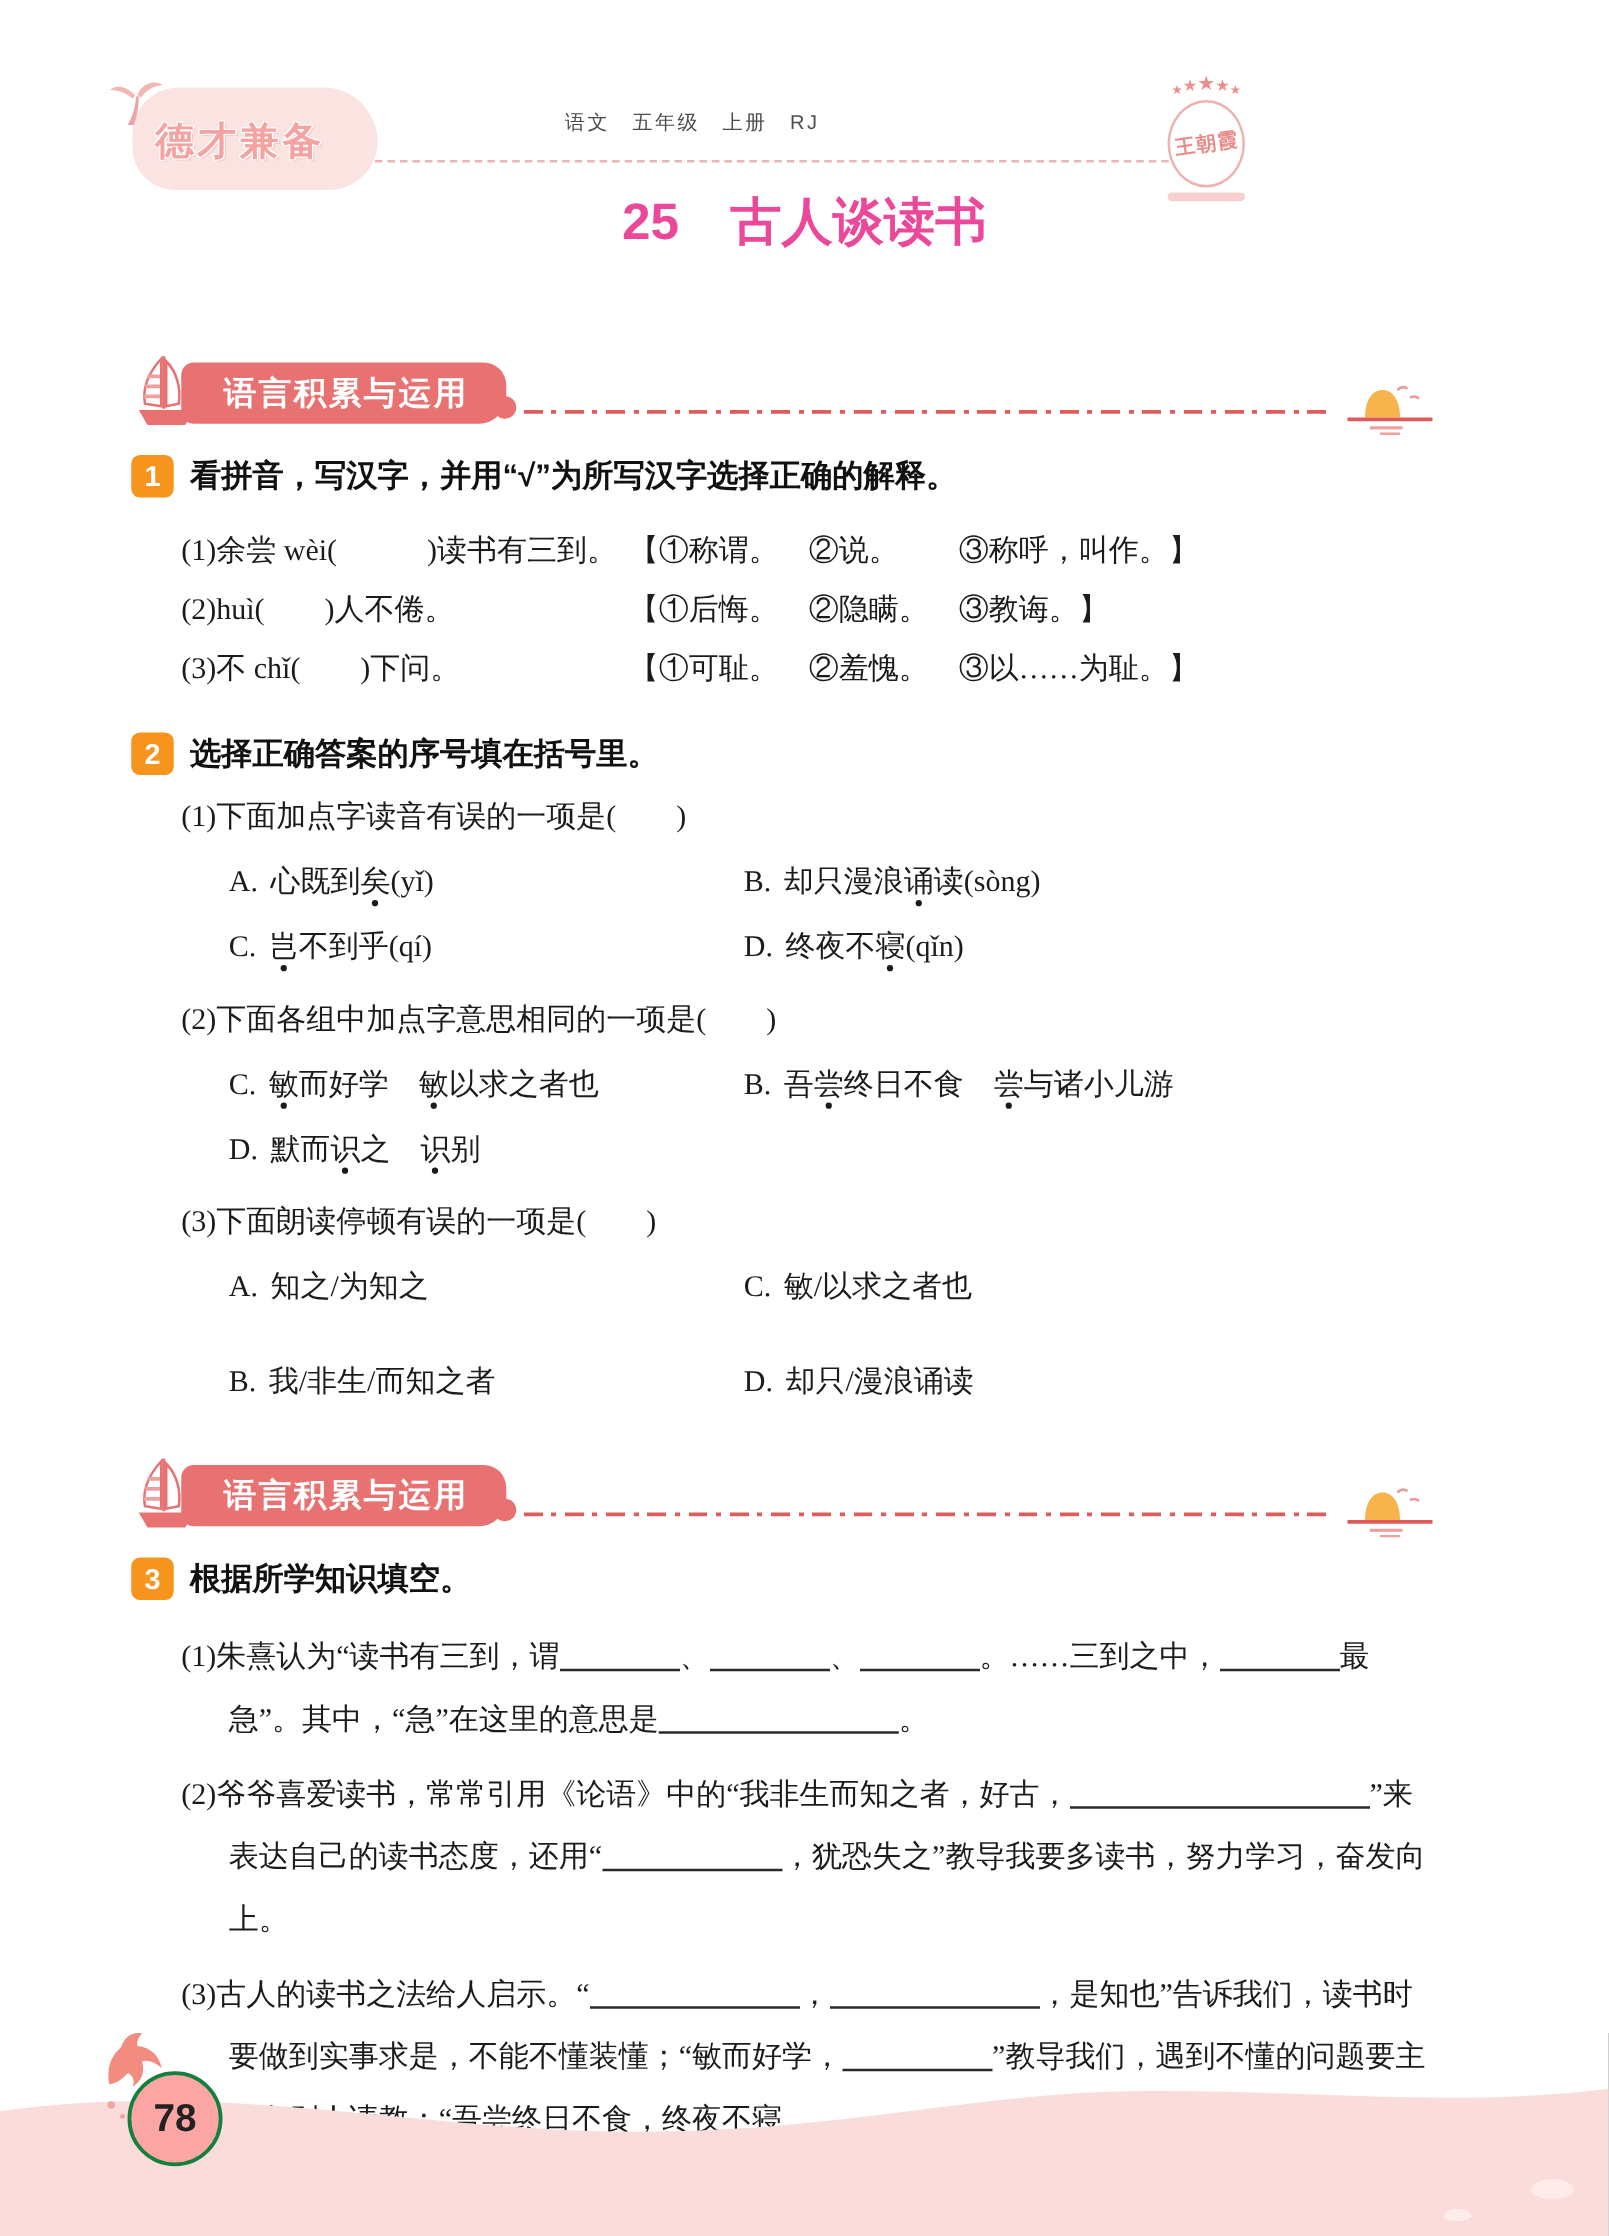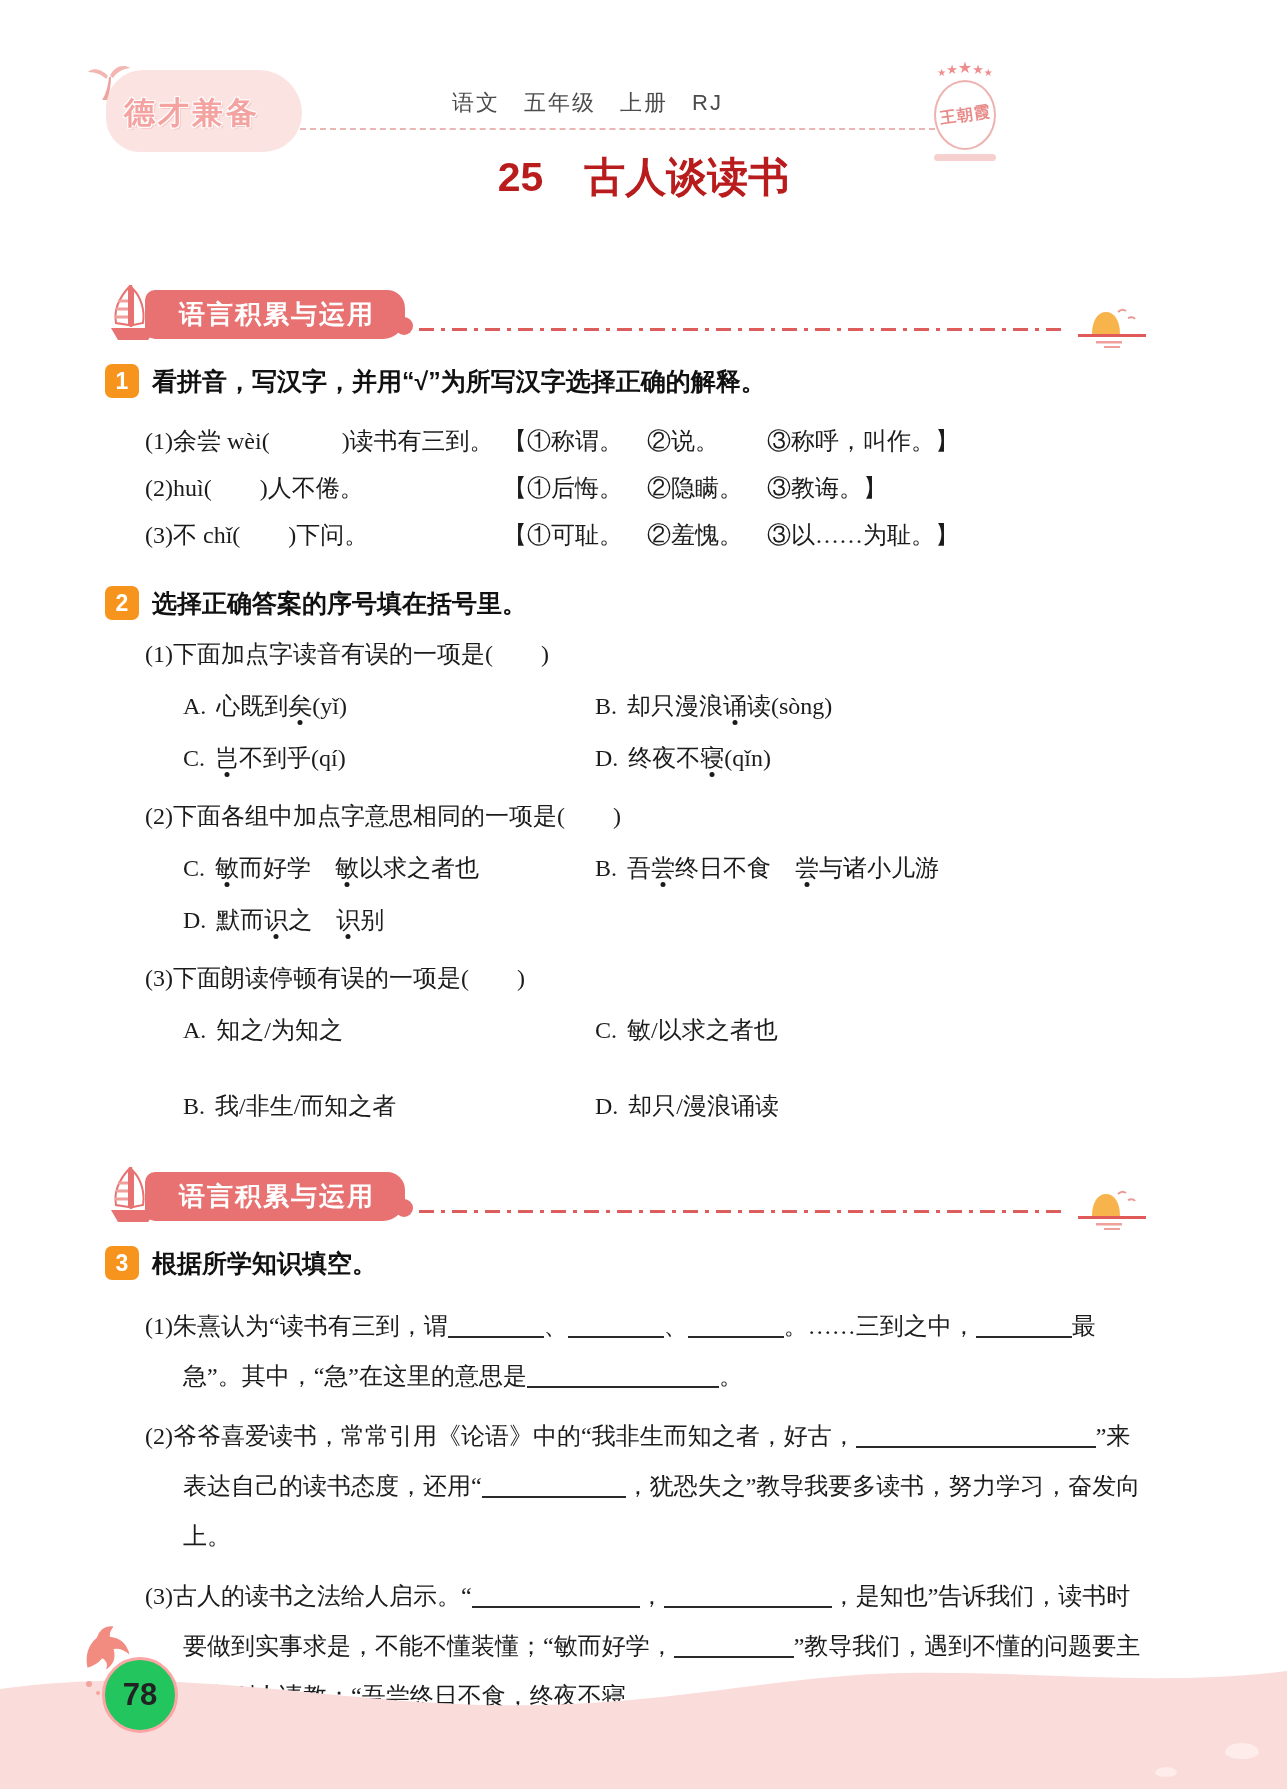--- a/index.html
+++ b/index.html
@@ -11,36 +11,36 @@
   
   .header{position:absolute; left:0; top:0; width:100%; height:170px;}
   .brand{position:absolute; left:88px; top:62px; width:215px; height:92px;}
   .brand-cloud{position:absolute; left:18px; top:8px; width:196px; height:82px;
     background:#fbe3e1; border-radius:48px 56px 50px 44px;}
   .palm{position:absolute; left:0; top:0;}
   .brand-text{position:absolute; left:36px; top:30px; font-family:"Liberation Sans",sans-serif;
     font-size:31px; font-weight:900; letter-spacing:3px; color:#f4a3a0;
     text-shadow:-1px -1px 0 #fff,1px -1px 0 #fff,-1px 1px 0 #fff,1px 1px 0 #fff, 2px 2px 0 #f6c9c7;}
   .course{position:absolute; left:452px; top:88px; font-family:"Liberation Sans",sans-serif;
-    font-size:22px; color:#4c4c4c; letter-spacing:2px;}
+    font-size:16px; color:#4c4c4c; letter-spacing:2px;}
   .header-rule{position:absolute; left:300px; top:128px; width:635px; border-top:2px dashed #e9b6b4;}
   .pub{position:absolute; left:922px; top:60px; width:86px; height:100px; text-align:center;}
   .stars{height:20px; line-height:16px;}
   .st{color:#ef8c8c; display:inline-block;}
   .s1,.s5{font-size:10px; transform:translateY(3px);}
   .s2,.s4{font-size:13px; transform:translateY(1px);}
   .s3{font-size:16px;}
   .pub-circle{width:58px; height:66px; margin:0 auto; border:2px solid #edb3b0; border-radius:50%;
     display:flex; align-items:center; justify-content:center; background:#fff;}
   .pub-name{font-family:"Liberation Sans",sans-serif; font-size:16px; font-weight:bold;
     color:#e88a88; transform:rotate(-8deg); letter-spacing:1px;}
   .pub-ribbon{width:62px; height:7px; margin:4px auto 0; border-radius:4px; background:#f6d0ce;}
   
   .title{position:absolute; left:0; top:150px; width:100%; margin:0; text-align:center;
-    font-family:"Liberation Sans",sans-serif; font-size:41px; font-weight:900; color:#b91c1c;}
+    font-family:"Liberation Sans",sans-serif; font-size:41px; font-weight:900; color:#ec4899;}
   
   .content{position:absolute; left:105px; top:283px; width:1045px; font-size:24px;}
   
   .banner-row{display:flex; align-items:flex-end; height:56px; position:relative;}
   .sailboat{flex:0 0 auto; margin-bottom:-4px; z-index:2;}
   .banner-label{flex:0 0 auto; margin-left:-16px; background:#e87272; color:#fff;
     font-family:"Liberation Sans",sans-serif; font-size:26px; font-weight:bold; letter-spacing:2px;
     padding:7px 30px 7px 34px; border-radius:10px 18px 22px 10px; position:relative; z-index:1;}
   .banner-label:after{content:""; position:absolute; right:-8px; bottom:4px; width:18px; height:18px;
     background:#e87272; border-radius:50%;}
@@ -72,22 +72,22 @@
   .para{margin:10px 0 0 40px; padding-left:38px; text-indent:-38px; line-height:50px;}
   .para.first{margin-top:20px;}
   .banner-row.second{margin-top:34px;}
   
   .footer-wave{position:absolute; left:0; bottom:0; width:1287px; height:130px;}
   .pagenum-group{position:absolute; left:80px; bottom:50px; width:110px; height:120px;}
   .dolphin{position:absolute; left:0; bottom:62px;}
   .drop{position:absolute; border-radius:50%; background:#f3a49c;}
   .d1{left:6px; bottom:52px; width:6px; height:6px;}
   .d2{left:16px; bottom:44px; width:4px; height:4px;}
-  .pagenum-circle{position:absolute; left:22px; bottom:6px; width:70px; height:70px; background:#22c55e;
-    border:3px solid #fca5a5; border-radius:50%; display:flex; align-items:center; justify-content:center;}
+  .pagenum-circle{position:absolute; left:22px; bottom:6px; width:70px; height:70px; background:#fca5a5;
+    border:3px solid #15803d; border-radius:50%; display:flex; align-items:center; justify-content:center;}
   .pagenum{font-family:"Liberation Sans",sans-serif; font-size:31px; font-weight:bold; color:#222;}
   .fish{position:absolute; background:#fdecea; border-radius:50% 50% 50% 50%/60% 60% 40% 40%;}
   .f1{right:28px; bottom:30px; width:34px; height:16px;}
   .f2{right:110px; bottom:12px; width:22px; height:10px;}
 </style>
 </head>
 <body>
 
 <div class="page">
 

